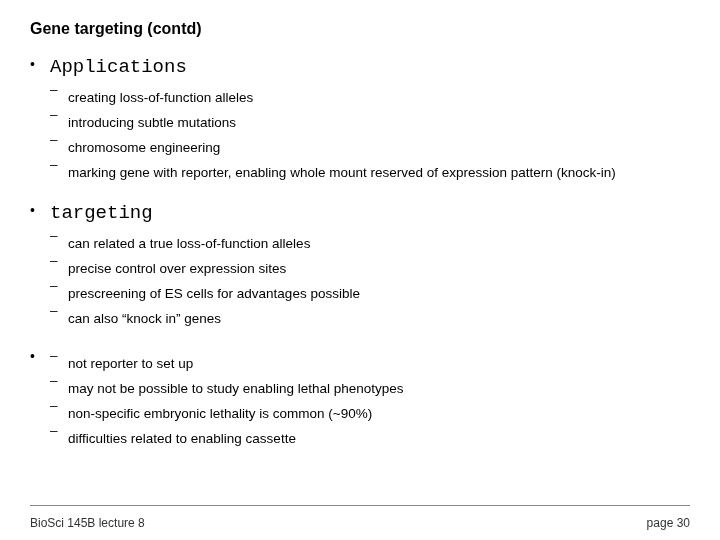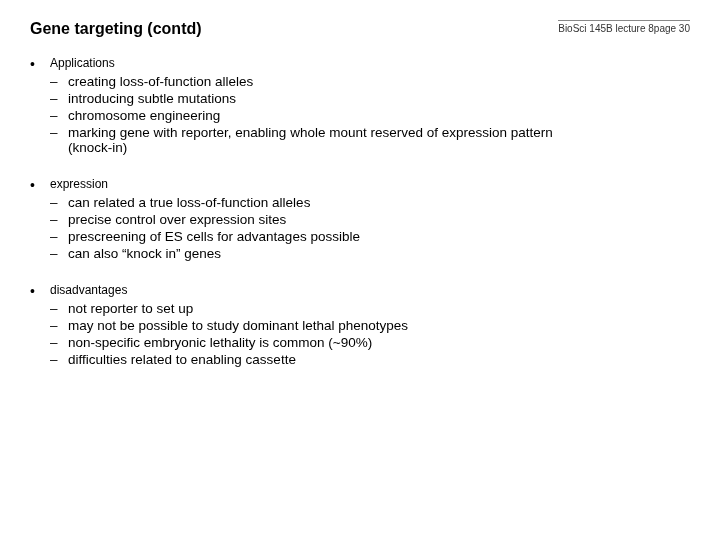--- a/index.html
+++ b/index.html
@@ -16,21 +16,21 @@
       font-size: 13.5px;
       color: #000000;
       overflow: hidden;
     }
 
     .slide-container {
       width: 720px;
       height: 540px;
       padding: 20px 30px 10px 30px;
       display: flex;
-      flex-direction: row;
+      flex-direction: column;
       justify-content: space-between;
     }
 
     .content {
       flex: 1;
     }
 
     .slide-title {
       font-size: 16px;
       font-weight: bold;
@@ -47,22 +47,23 @@
       min-width: 20px;
       font-size: 14px;
       padding-top: 0px;
     }
 
     .section-content {
       flex: 1;
     }
 
     .section-heading {
-      font-size: 12px;
+      font-size: 19px;
       margin-bottom: 4px;
+      font-family: Liberation Mono, monospace;
     }
 
     .sub-list {
       list-style: none;
       padding: 0;
       margin: 0;
     }
 
     .sub-list li {
       display: flex;
@@ -71,28 +72,29 @@
       font-size: 13.5px;
     }
 
     .dash {
       min-width: 18px;
       padding-right: 4px;
     }
 
     .sub-text {
       flex: 1;
+      margin-top: 8px;
     }
 
     .footer {
       border-top: 1px solid #888;
-      padding-top: 2px;
+      padding-top: 10px;
       display: flex;
       justify-content: space-between;
-      font-size: 10px;
+      font-size: 12px;
       color: #333;
     }
   </style>
 </head>
 <body>
 
 <div class="slide-container">
   <div class="content">
 
     <div class="slide-title">Gene targeting (contd)</div>
@@ -118,21 +120,21 @@
               <li>
                 <span class="dash">–</span>
                 <span class="sub-text">marking gene with reporter, enabling whole mount reserved of expression pattern (knock-in)</span>
               </li>
             </ul>
           </div>
         </div>
         <div class="section">
           <div class="bullet">•</div>
           <div class="section-content">
-            <div class="section-heading">expression</div>
+            <div class="section-heading">targeting</div>
             <ul class="sub-list">
               <li>
                 <span class="dash">–</span>
                 <span class="sub-text">can related a true loss-of-function alleles</span>
               </li>
               <li>
                 <span class="dash">–</span>
                 <span class="sub-text">precise control over expression sites</span>
               </li>
               <li>
@@ -142,29 +144,28 @@
               <li>
                 <span class="dash">–</span>
                 <span class="sub-text">can also “knock in” genes</span>
               </li>
             </ul>
           </div>
         </div>
         <div class="section">
           <div class="bullet">•</div>
           <div class="section-content">
-            <div class="section-heading">disadvantages</div>
             <ul class="sub-list">
               <li>
                 <span class="dash">–</span>
                 <span class="sub-text">not reporter to set up</span>
               </li>
               <li>
                 <span class="dash">–</span>
-                <span class="sub-text">may not be possible to study dominant lethal phenotypes</span>
+                <span class="sub-text">may not be possible to study enabling lethal phenotypes</span>
               </li>
               <li>
                 <span class="dash">–</span>
                 <span class="sub-text">non-specific embryonic lethality is common (~90%)</span>
               </li>
               <li>
                 <span class="dash">–</span>
                 <span class="sub-text">difficulties related to enabling cassette</span>
               </li>
             </ul>

